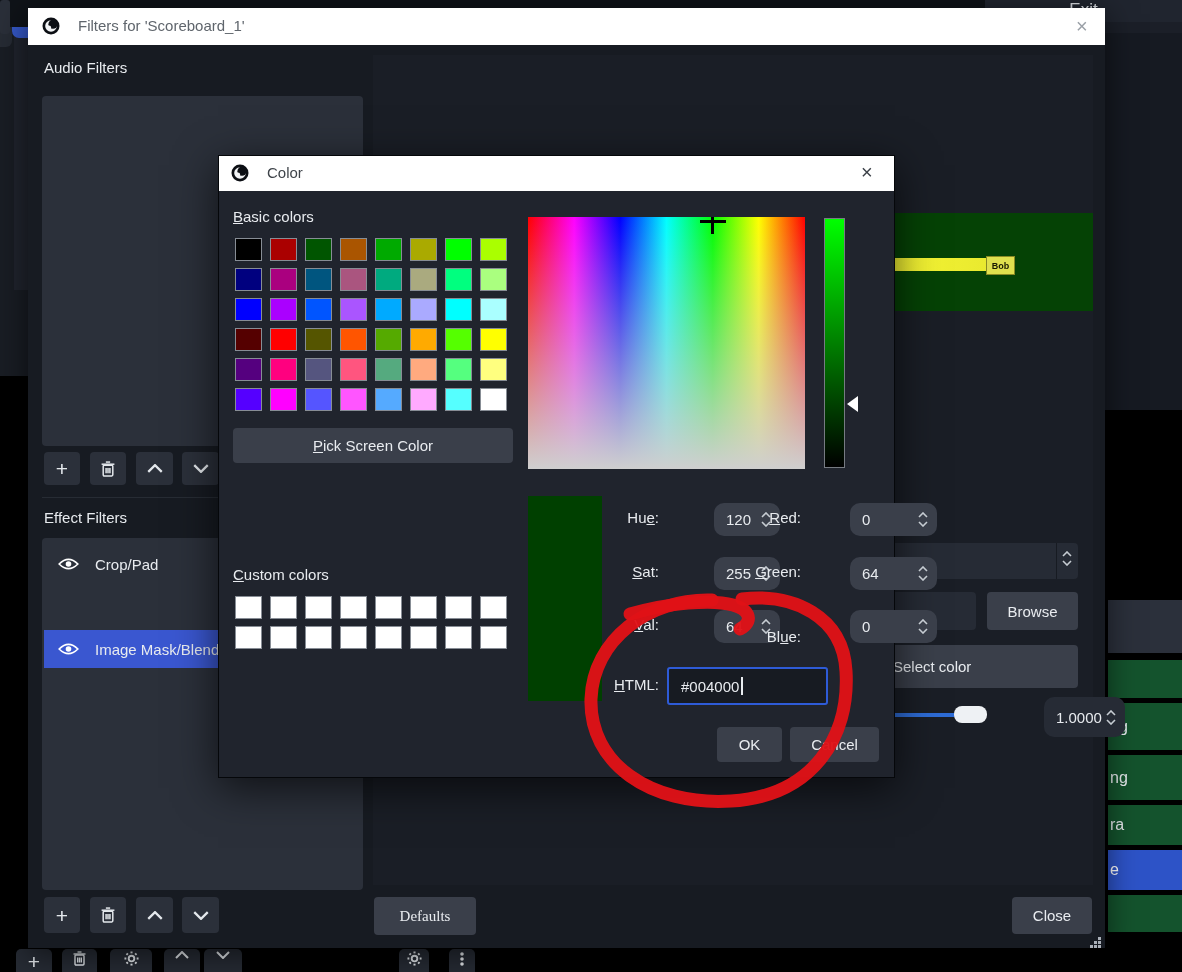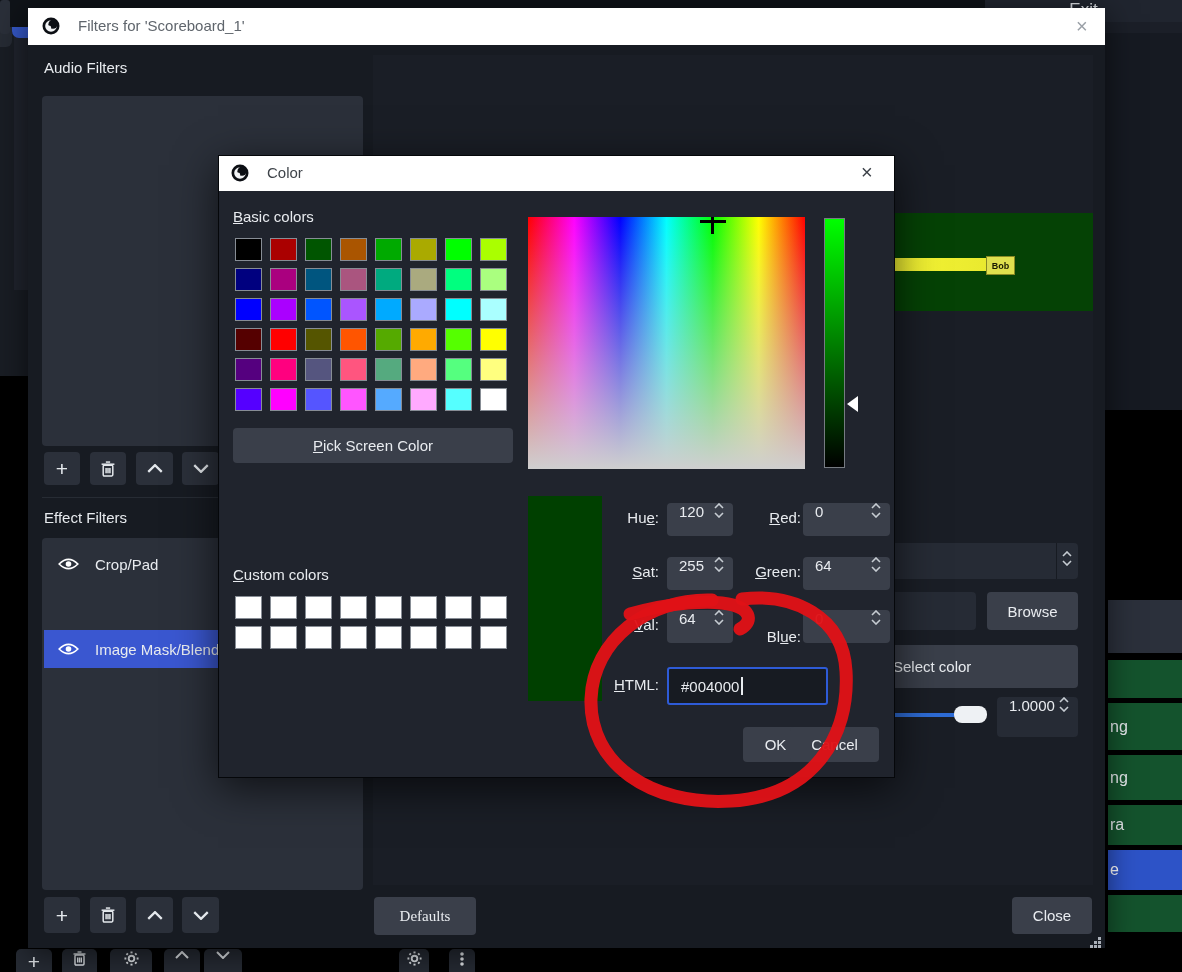--- a/index.html
+++ b/index.html
@@ -11,21 +11,21 @@
   .btn{background:#3a3f4a;border-radius:4px;display:flex;align-items:center;justify-content:center;
        font-size:15px;color:#e9ecf0;white-space:nowrap;}
   .tbtn{background:#2b303a;border-radius:4px;display:flex;align-items:center;justify-content:center;}
   .plus{font-size:21px;color:#e4e8ec;font-weight:400;line-height:1;}
   .listbox{background:#2b303a;border-radius:4px;}
   .fitem{position:absolute;left:2px;width:317px;height:36px;display:flex;align-items:center;font-size:15px;}
   .fitem .eye{margin-left:14px;margin-right:16px;display:flex;}
   .sel{background:#3a57d0;}
   .grid8{display:grid;grid-template-columns:repeat(8,27px);grid-auto-rows:23px;gap:7px 8px;}
   .swatch{width:27px;height:23px;border:1px solid #878d95;box-sizing:border-box;}
-  .spin{background:#3a3f4a;border-radius:4px;display:flex;align-items:flex-start;height:33px;}
+  .spin{background:#3a3f4a;border-radius:10px;display:flex;align-items:center;height:33px;margin-left:47px;}
   .spin .v{font-size:15px;padding-left:12px;flex:1;}
   .arrows{display:flex;flex-direction:column;gap:3px;padding-right:9px;align-items:center;}
   .titlebar{background:#ffffff;display:flex;align-items:center;}
   .ttext{font-size:15px;color:#5f656c;margin-left:10px;}
   .ctl-row{position:absolute;left:1108px;width:74px;background:#14532d;display:flex;align-items:center;
            font-size:16px;color:#e6e9ed;padding-left:2px;box-sizing:border-box;}
   .bbtn{position:absolute;top:949px;height:23px;background:#262b34;border-radius:5px 5px 0 0;
         display:flex;align-items:flex-start;justify-content:center;padding-top:2px;}
 </style>
 </head>
@@ -454,21 +454,21 @@
     </div>
 
     <div class="lbl abs" style="left:340px;top:520px;width:100px;text-align:right;">
       <span class="mn">H</span><span>TML:</span>
     </div>
     <div class="abs" style="left:448px;top:511px;width:161px;height:38px;background:#171b22;border:2px solid #2e5bd7;border-radius:3px;box-sizing:border-box;display:flex;align-items:center;padding-left:12px;font-size:15px;">
       <span>#004000</span>
       <span style="display:inline-block;width:1.5px;height:18px;background:#e8ecf0;margin-left:2px;"></span>
     </div>
 
-    <div class="btn abs" style="left:524px;top:571px;width:65px;height:35px;">OK</div>
+    <div class="btn abs" style="left:498px;top:571px;width:65px;height:35px;">OK</div>
     <div class="btn abs" style="left:571px;top:571px;width:89px;height:35px;">Cancel</div>
   </div>
 
   <svg class="abs" style="left:0;top:0;pointer-events:none;" width="1182" height="972" viewBox="0 0 1182 972">
     <path d="M 712 600 C 648 598 593 640 591 699 C 589 763 650 806 731 801 C 813 796 850 737 846 671 C 843 616 793 593 742 599" fill="none" stroke="#e01217" stroke-width="13" stroke-linecap="round" opacity="0.96"></path>
     <path d="M 630 614 C 668 603 712 599 733 605 C 751 610 753 622 740 629" fill="none" stroke="#e01217" stroke-width="13" stroke-linecap="round" opacity="0.96"></path>
   </svg>
 
 </div>
 

